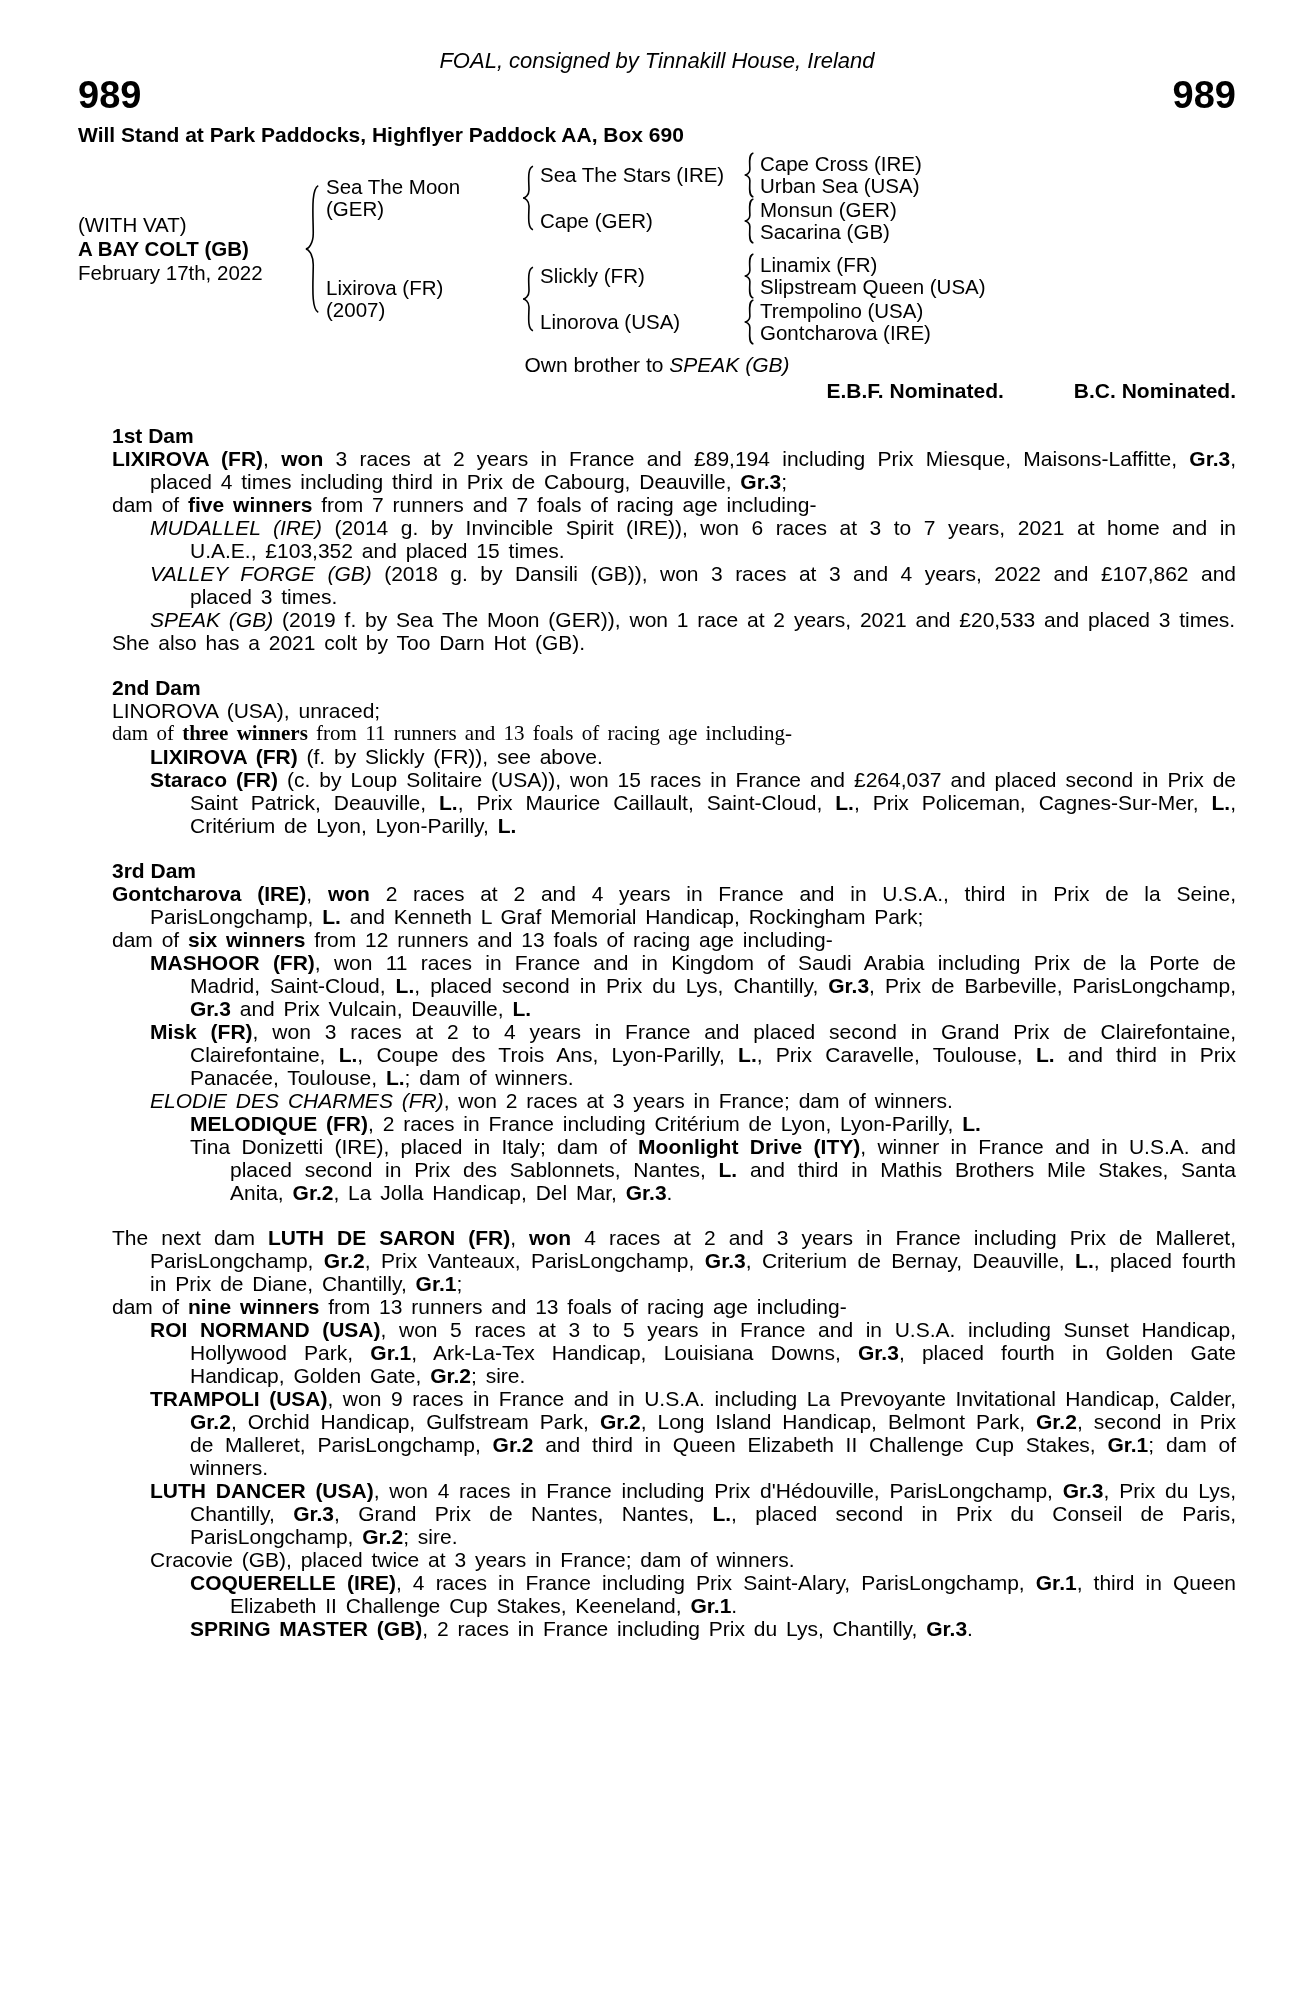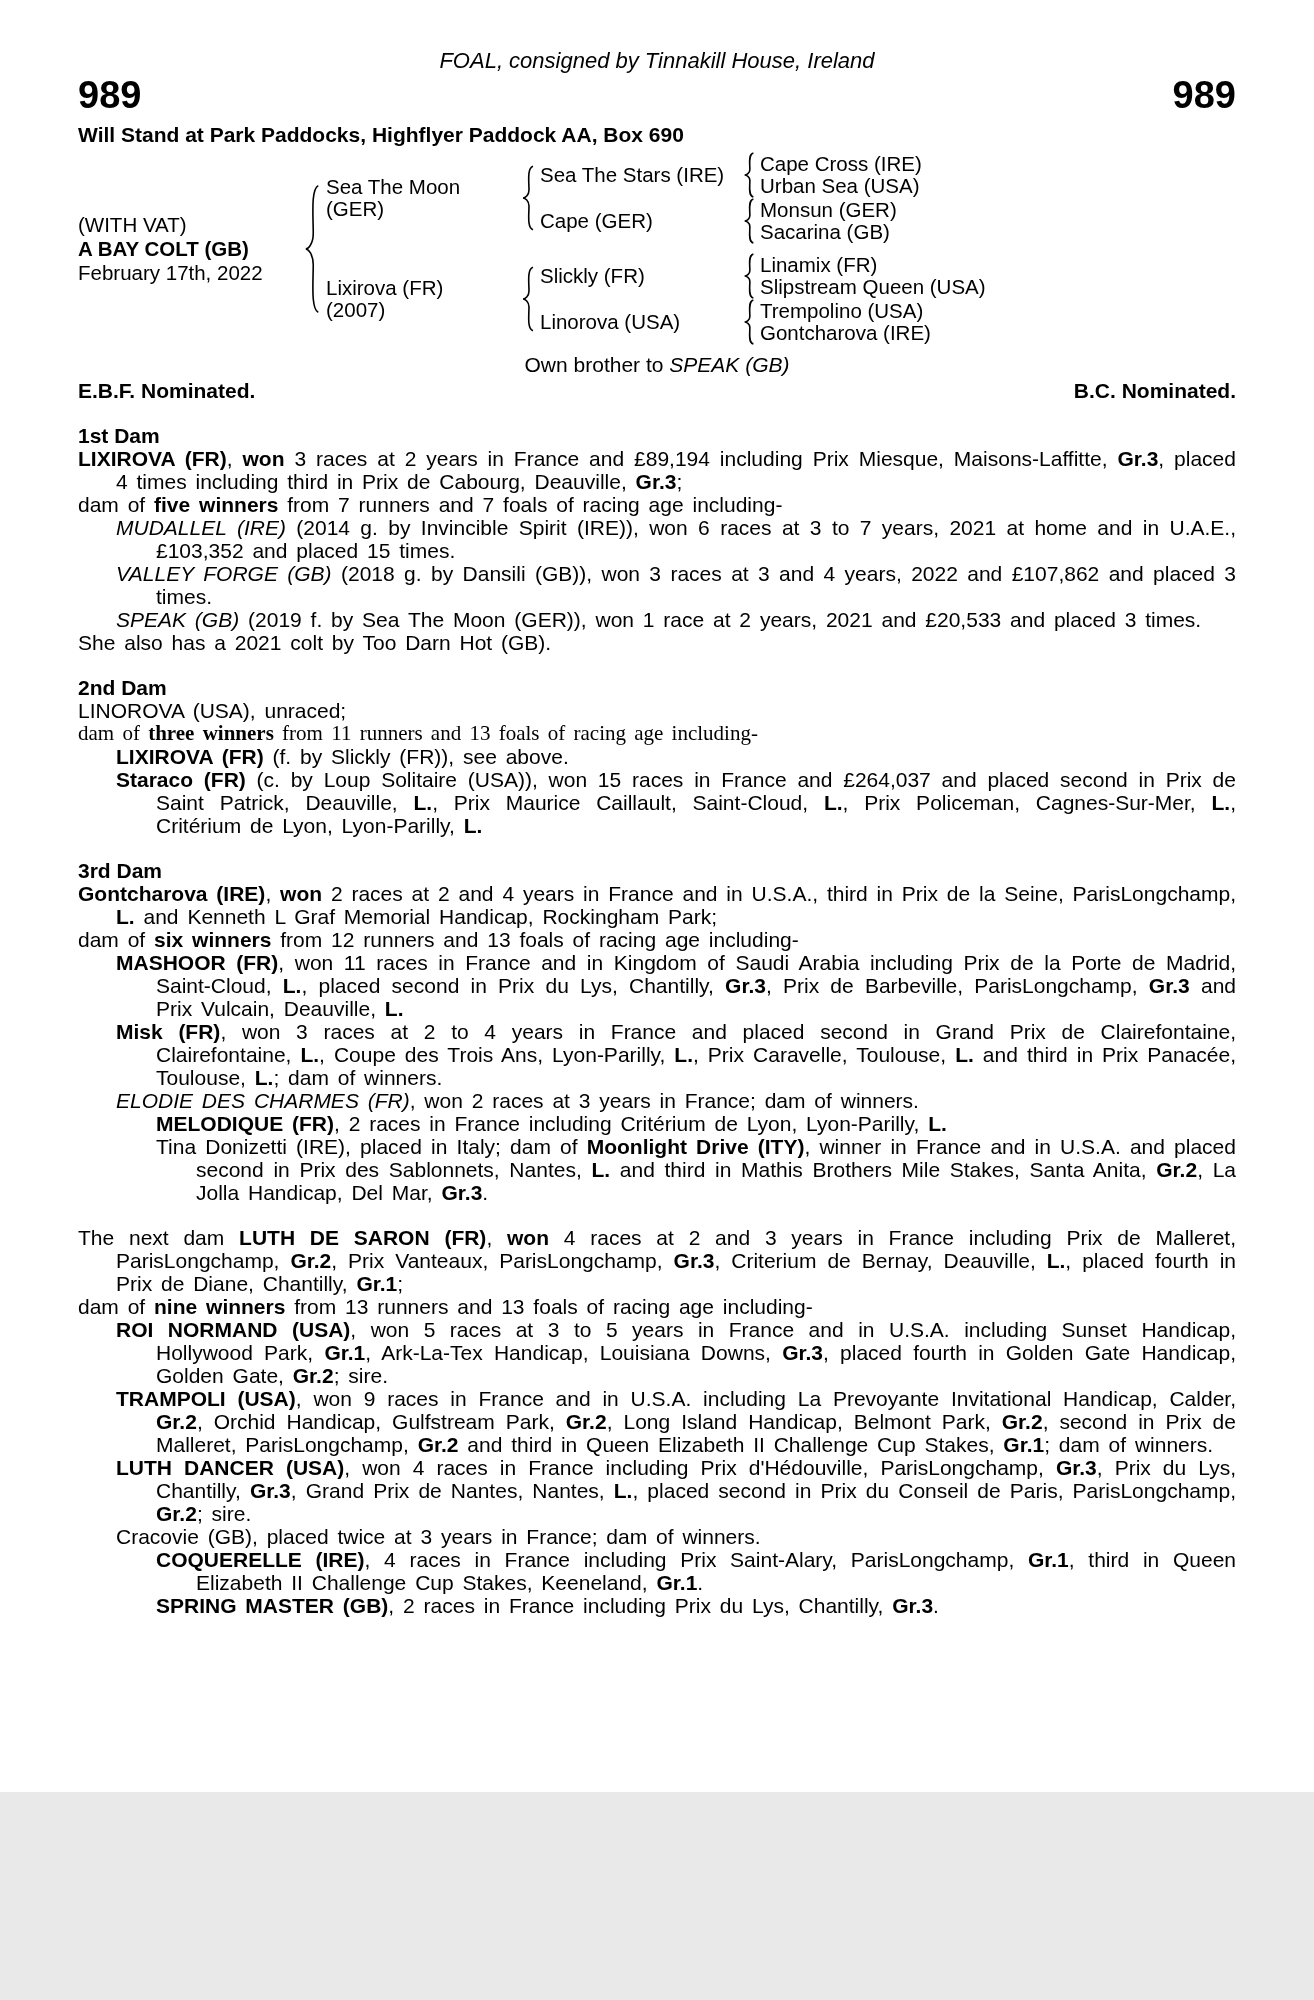--- a/index.html
+++ b/index.html
@@ -1,17 +1,17 @@
 <!DOCTYPE html>
 <html><head>
 <meta charset="utf-8">
 <style>
   html,body{margin:0;padding:0;background:#e9e9e9;}
   .page{
-    width:1314px;height:1792px;box-sizing:border-box;background:#ffffff;
+    width:1314px;height:2000px;box-sizing:border-box;background:#ffffff;
     padding:48px 78px 0 78px;margin:0 auto;position:relative;
     font-family:"Liberation Sans",sans-serif;color:#000;
   }
   .consignor{text-align:center;font-style:italic;font-size:22px;line-height:26px;}
   .lot-row{display:flex;justify-content:space-between;align-items:flex-start;
     font-weight:bold;font-size:38px;line-height:1;margin-top:2px;gap:19px;}
   .stand{font-weight:bold;font-size:21px;line-height:26px;margin-top:8px;}
 
   
   .ped{display:flex;align-items:center;margin-top:4px;font-size:20.5px;line-height:22px;}
@@ -21,25 +21,25 @@
   .g1col{display:flex;flex-direction:column;}
   .g1 + .g1{margin-top:9px;}
   .g1name{width:190px;}
   .g2name{width:198px;}
   .g3col > div{height:22px;white-space:nowrap;display:flex;align-items:center;}
   .brace{flex:none;margin:0 4px;display:block;}
 
   .own{text-align:center;margin-top:8px;font-size:21px;line-height:23px;}
   .i{font-style:italic;}
   .b{font-weight:bold;}
-  .noms{display:flex;justify-content:space-between;gap:70px;font-weight:bold;
+  .noms{display:flex;justify-content:flex-end;gap:70px;font-weight:bold;
     font-size:21px;line-height:23px;margin-top:3px;}
 
   
-  .bodytext{margin-top:2px;}
+  .bodytext{margin-top:2px;margin-left:34px;}
   .bheading{font-weight:bold;font-size:21px;line-height:23px;margin-top:22px;}
   .bpara{font-size:21px;line-height:23px;text-align:justify;word-spacing:3px;}
   .bpara.gap{margin-top:22px;}
 </style>
 </head>
 <body>
 
 <div class="page">
 
   <div class="consignor">FOAL, consigned by Tinnakill House, Ireland</div>

